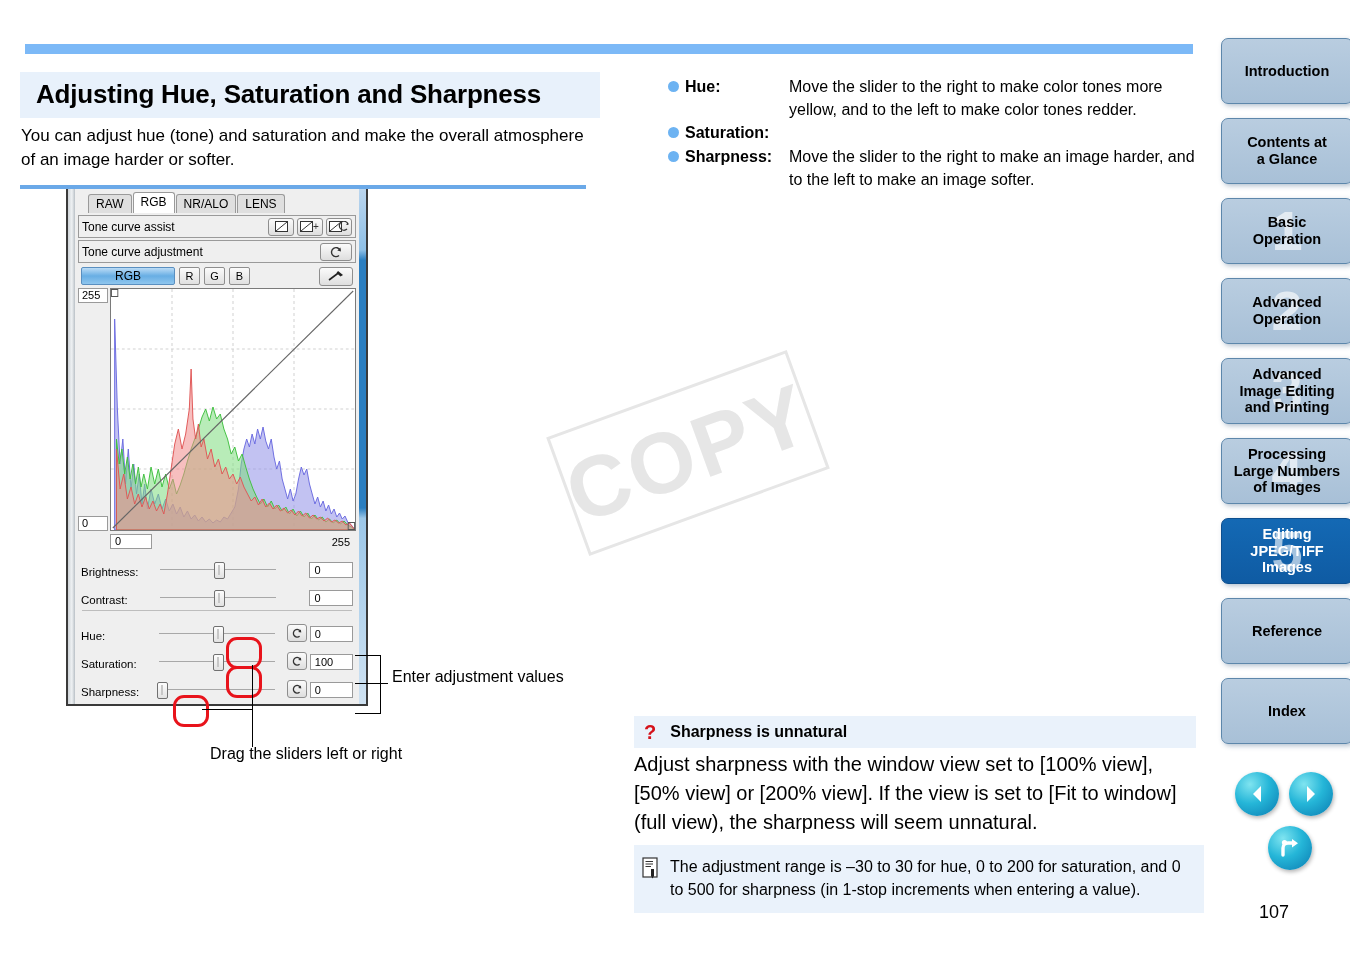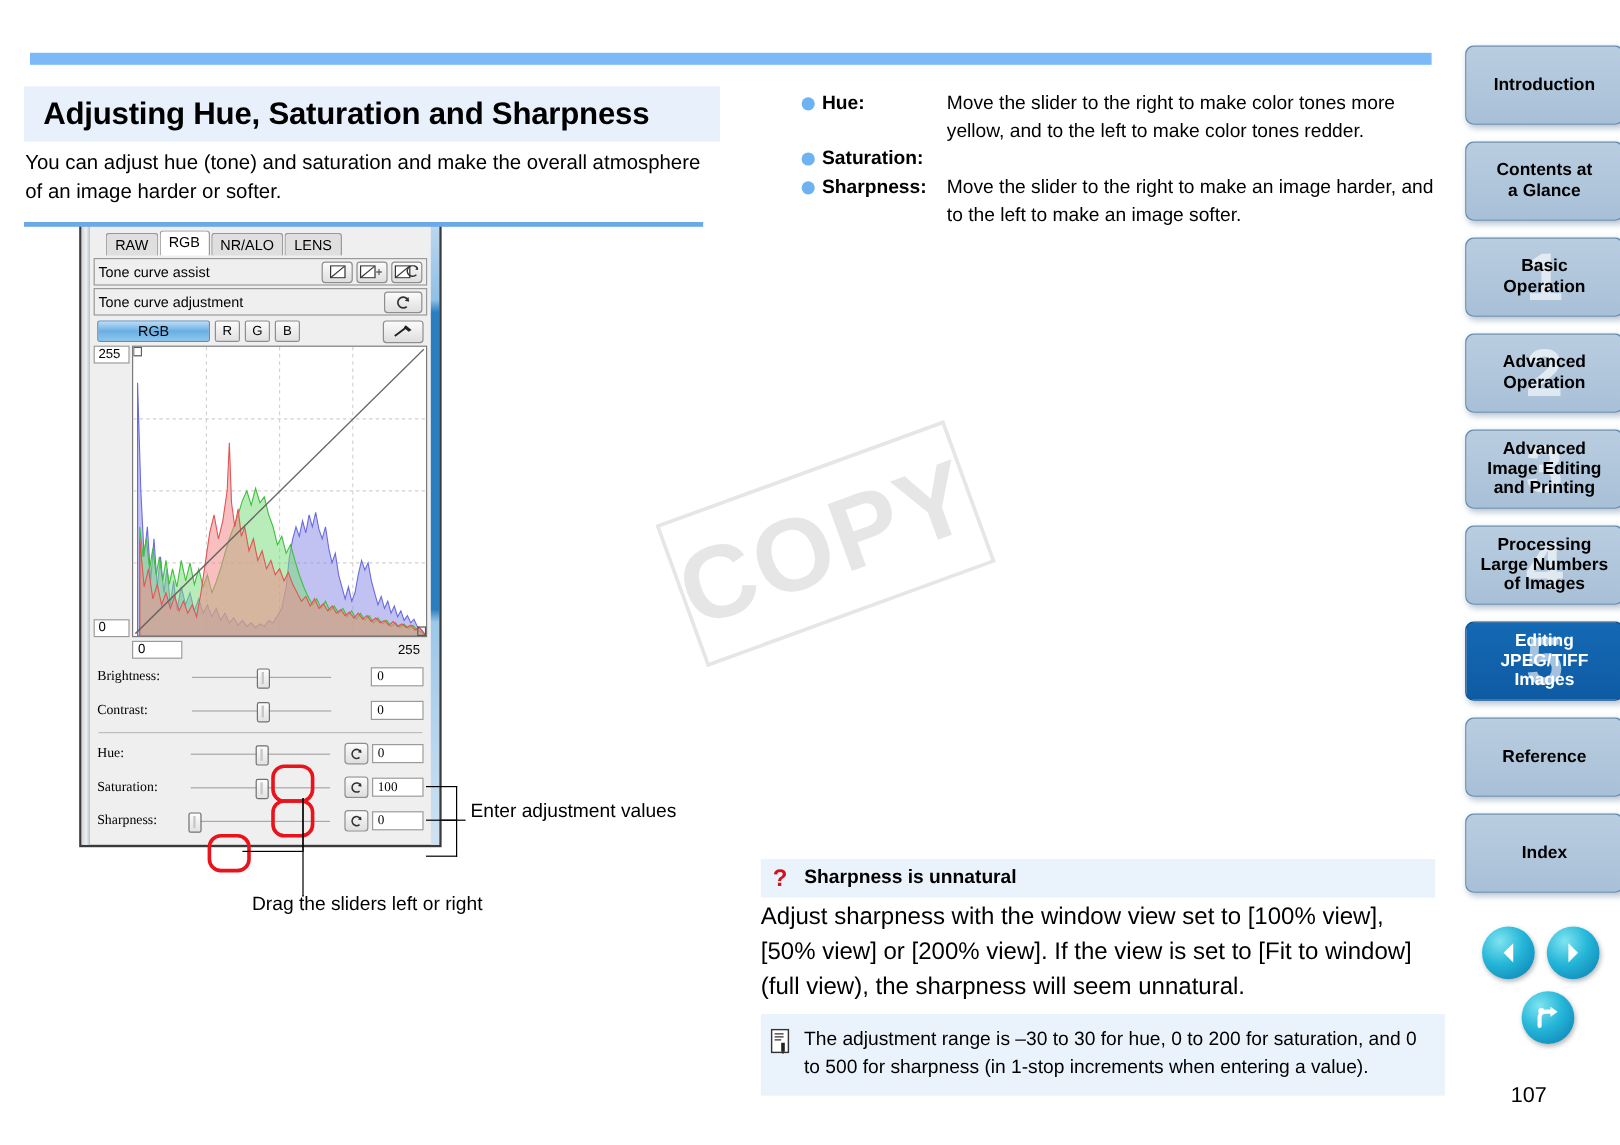--- a/index.html
+++ b/index.html
@@ -131,22 +131,22 @@
     display: flex; margin: 2px 2px 0 34px; height: 17px;
     align-items: center; justify-content: space-between;
   }
   .range-in {
     width: 42px; height: 15px; border: 1px solid #9a9a9a; background: #fff;
     font-size: 11px; padding-left: 4px; box-sizing: border-box; line-height: 13px;
   }
   .range-right { font-size: 11px; padding-right: 6px; }
 
   .slider-row {
-    display: flex; align-items: center; height: 28px;
-    margin: 0 2px; padding: 0 3px; font-size: 11.5px; font-family: Liberation Serif, serif;
+    display: flex; align-items: flex-end; height: 28px;
+    margin: 0 2px; padding: 0 3px; font-size: 11.5px;
   }
   .sl-label { width: 82px; }
   .sl-track-wrap { position: relative; width: 116px; height: 18px; display:flex; align-items:center;}
   .sl-track { width: 116px; height: 1px; background: #a8a8a8; }
   .sl-knob {
     position: absolute; top: 2px;
     width: 9px; height: 15px; border: 1px solid #707070; border-radius: 2px;
     background: linear-gradient(180deg,#fdfdfd,#e2e2e2);
   }
   .sl-knob::after {

